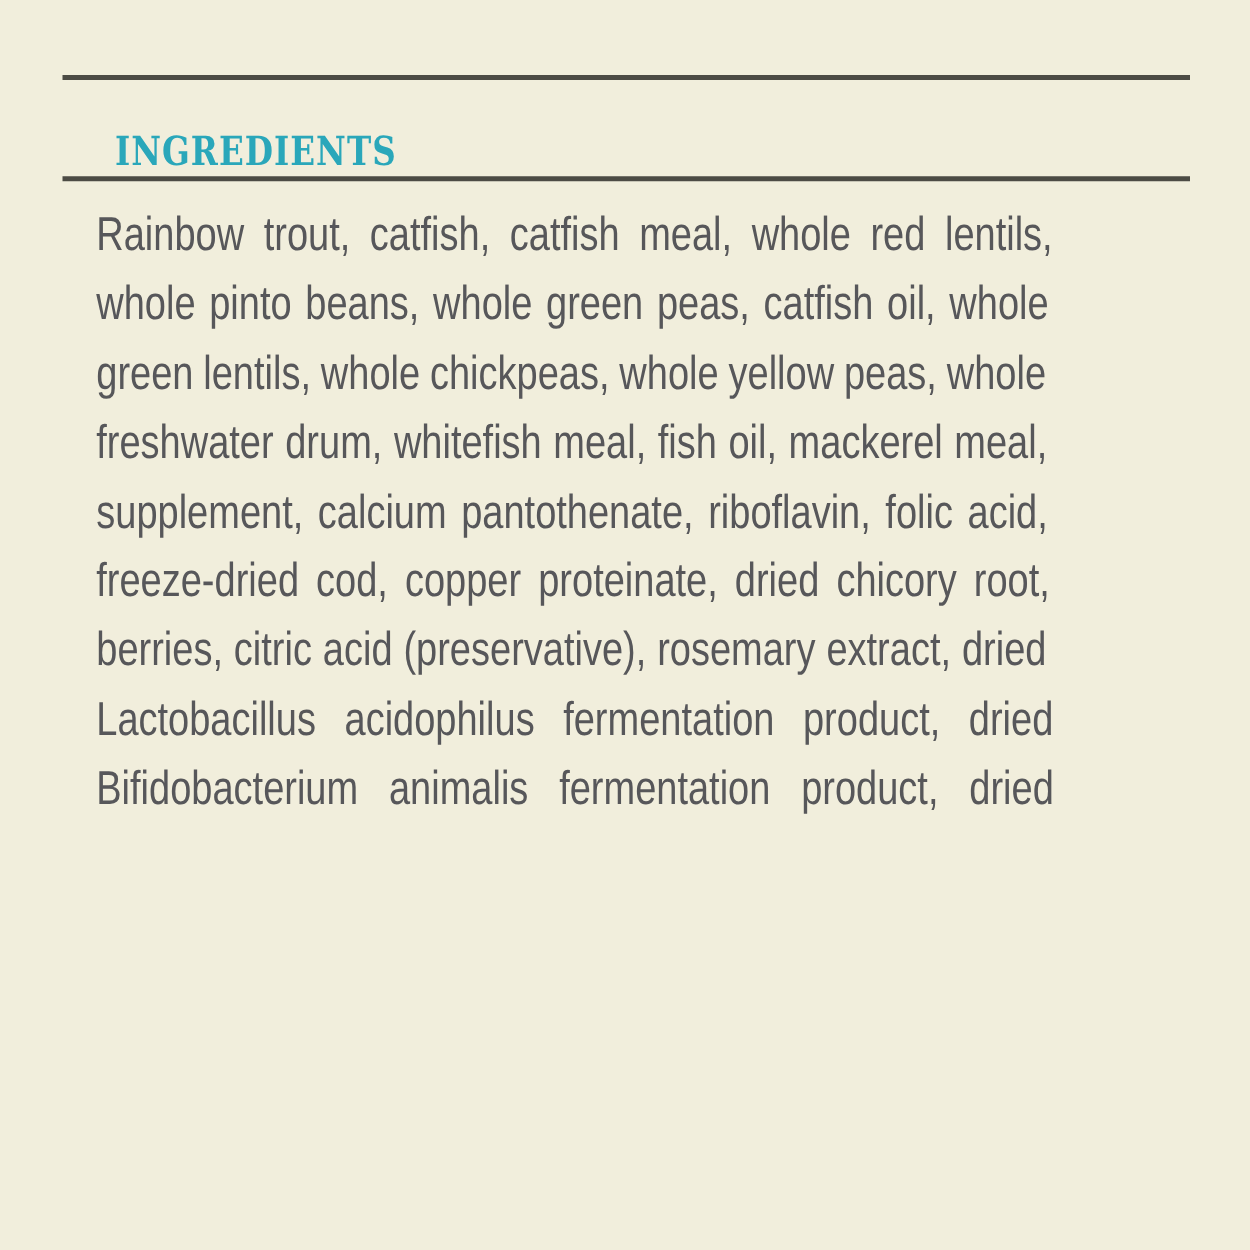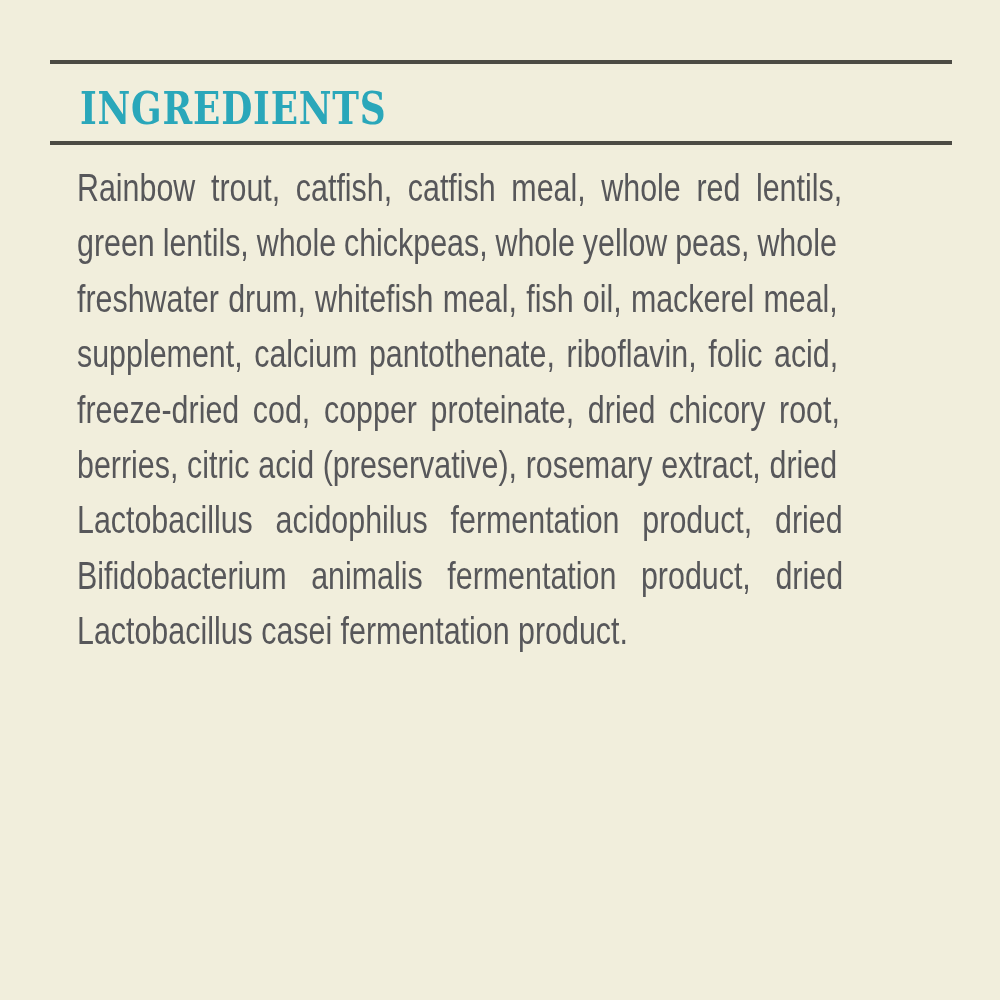--- a/index.html
+++ b/index.html
@@ -25,24 +25,24 @@
     width: 902px;
     height: 4px;
     background: var(--rule);
   }
   .rule-top { top: 60px; }
   .rule-mid { top: 141px; }
   .heading {
     position: absolute;
     left: 76px;
     top: 77px;
-    margin: 4px;
+    margin: 16px;
     font-family: "DejaVu Serif", serif;
     font-weight: bold;
-    font-size: 44px;
+    font-size: 32px;
     line-height: 56px;
     letter-spacing: 1px;
     color: var(--heading);
     white-space: nowrap;
   }
   .heading > span {
     display: inline-block;
     transform-origin: 0 50%;
     white-space: nowrap;
   }
@@ -67,22 +67,22 @@
 </style>
 </head>
 <body>
 
 <div class="panel">
   <div class="rule rule-top"></div>
   <h1 class="heading"><span style="transform: scaleX(0.814);">INGREDIENTS</span></h1>
   <div class="rule rule-mid"></div>
   <div class="ingredients">
       <div class="line"><span style="transform: scaleX(0.8); word-spacing: 9px;">Rainbow trout, catfish, catfish meal, whole red lentils,</span></div>
+      <div class="line"><span style="transform: scaleX(0.8); word-spacing: 3.13px;">whole pinto beans, whole green peas, catfish oil, whole</span></div>
       <div class="line"><span style="transform: scaleX(0.8); word-spacing: -0.71px;">green lentils, whole chickpeas, whole yellow peas, whole</span></div>
       <div class="line"><span style="transform: scaleX(0.8); word-spacing: 1px;">freshwater drum, whitefish meal, fish oil, mackerel meal,</span></div>
       <div class="line"><span style="transform: scaleX(0.8); word-spacing: 4px;">supplement, calcium pantothenate, riboflavin, folic acid,</span></div>
       <div class="line"><span style="transform: scaleX(0.8); word-spacing: 6.5px;">freeze-dried cod, copper proteinate, dried chicory root,</span></div>
       <div class="line"><span style="transform: scaleX(0.8); word-spacing: 0.33px;">berries, citric acid (preservative), rosemary extract, dried</span></div>
       <div class="line"><span style="transform: scaleX(0.8); word-spacing: 18px;">Lactobacillus acidophilus fermentation product, dried</span></div>
       <div class="line"><span style="transform: scaleX(0.8); word-spacing: 20.25px;">Bifidobacterium animalis fermentation product, dried</span></div>
-      <div class="line"><span style="transform: scaleX(0.8);">Lactobacillus casei fermentation product.</span></div>
     </div>
 </div>
 
 </body></html>

